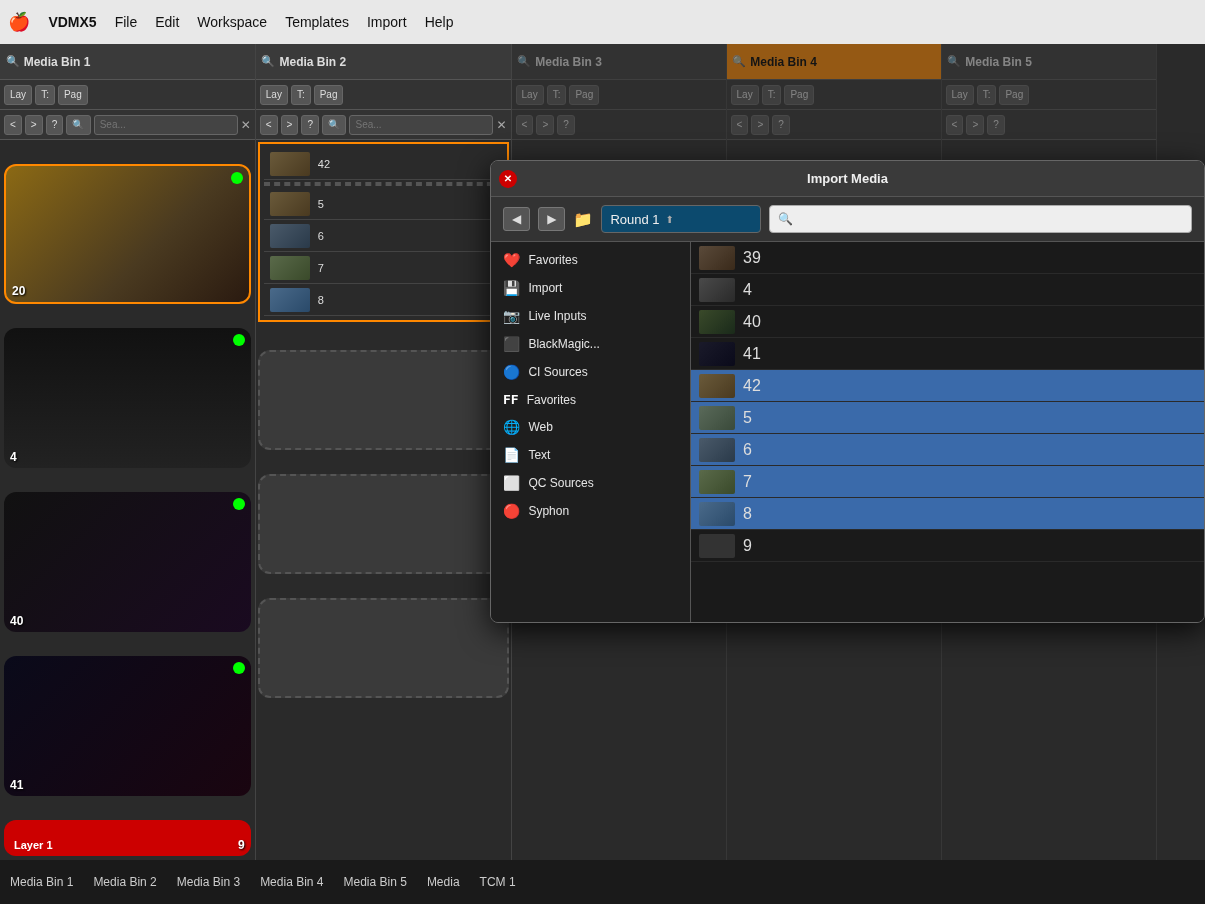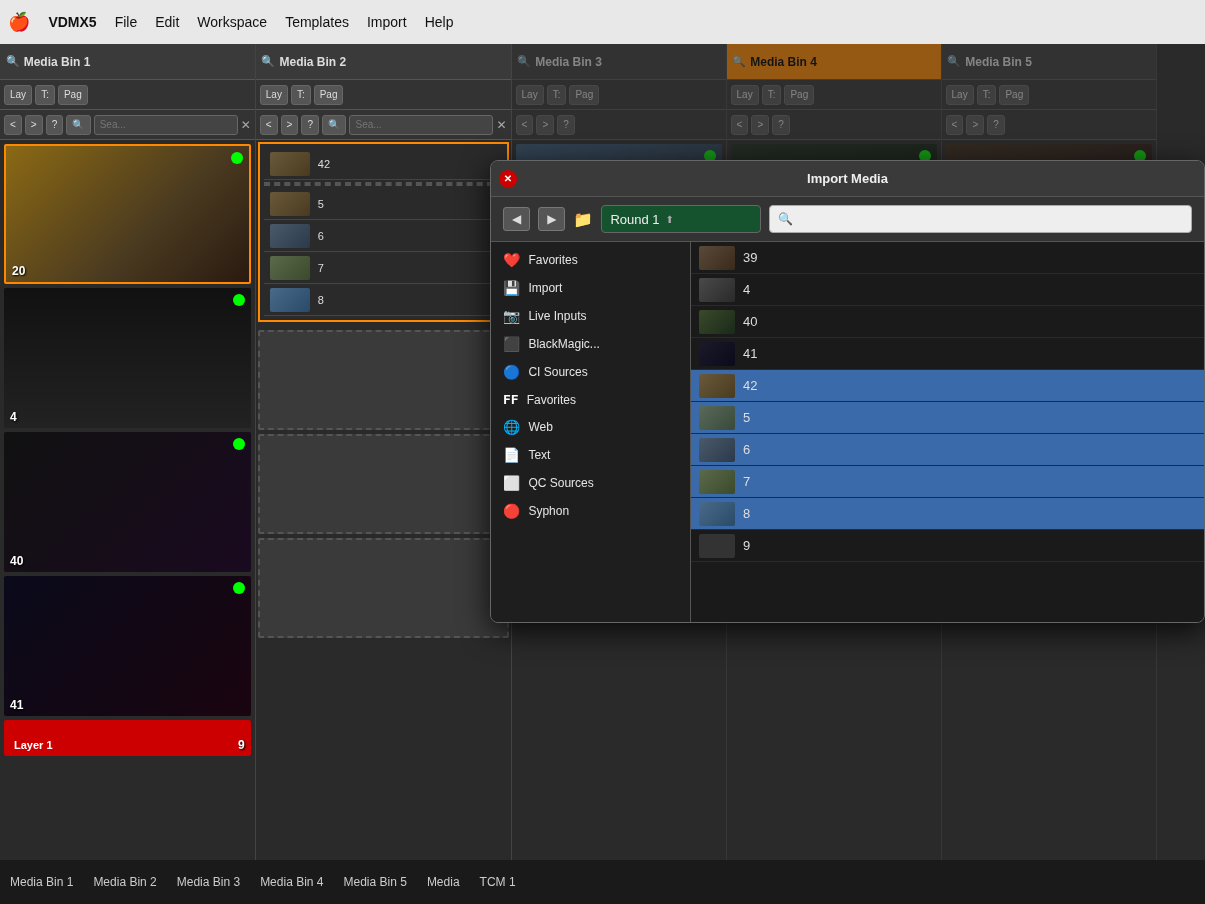--- a/index.html
+++ b/index.html
@@ -164,22 +164,23 @@
       display: flex;
       flex-direction: column;
       gap: 4px;
     }
 
     .thumb-item {
       position: relative;
       width: 100%;
       height: 140px;
       background: #555;
-      border-radius: 2px;
+      border-radius: 12px;
       overflow: hidden;
+      margin-top: 20px;
     }
     .thumb-item.selected { border: 2px solid #f80; }
     .thumb-item.empty {
       background: #3a3a3a;
       border: 2px dashed #555;
     }
     .thumb-num {
       position: absolute;
       bottom: 4px;
       left: 6px;
@@ -295,21 +296,21 @@
       padding: 3px 8px;
       cursor: pointer;
       height: 24px;
       display: flex; align-items: center;
     }
     .import-folder-icon {
       font-size: 16px;
       color: #c8a;
     }
     .import-path {
-      background: #14532d;
+      background: #0c4a6e;
       border: 1px solid #666;
       border-radius: 4px;
       height: 28px;
       display: flex;
       align-items: center;
       padding: 0 8px;
       gap: 6px;
       min-width: 160px;
     }
     .import-path-text {
@@ -387,21 +388,21 @@
     .file-row.selected { background: #3a6aaa; }
     .file-thumb {
       width: 36px;
       height: 24px;
       background: #444;
       border-radius: 2px;
       flex-shrink: 0;
     }
     .file-name {
       color: #ddd;
-      font-size: 13px;
+      font-size: 16px;
     }
 
     .import-footer {
       height: 30px;
       background: #2a2a2a;
       border-top: 1px solid #555;
       display: flex;
       align-items: center;
       padding: 0 12px;
     }

